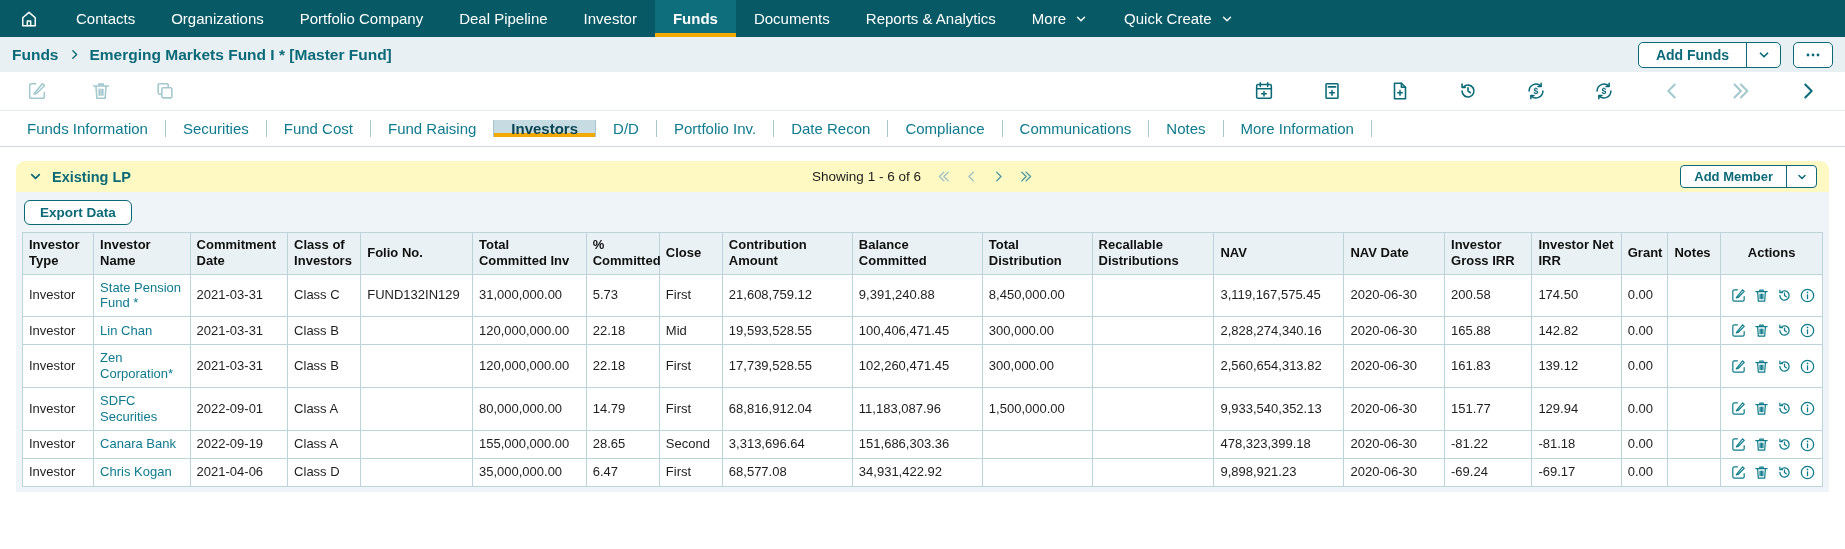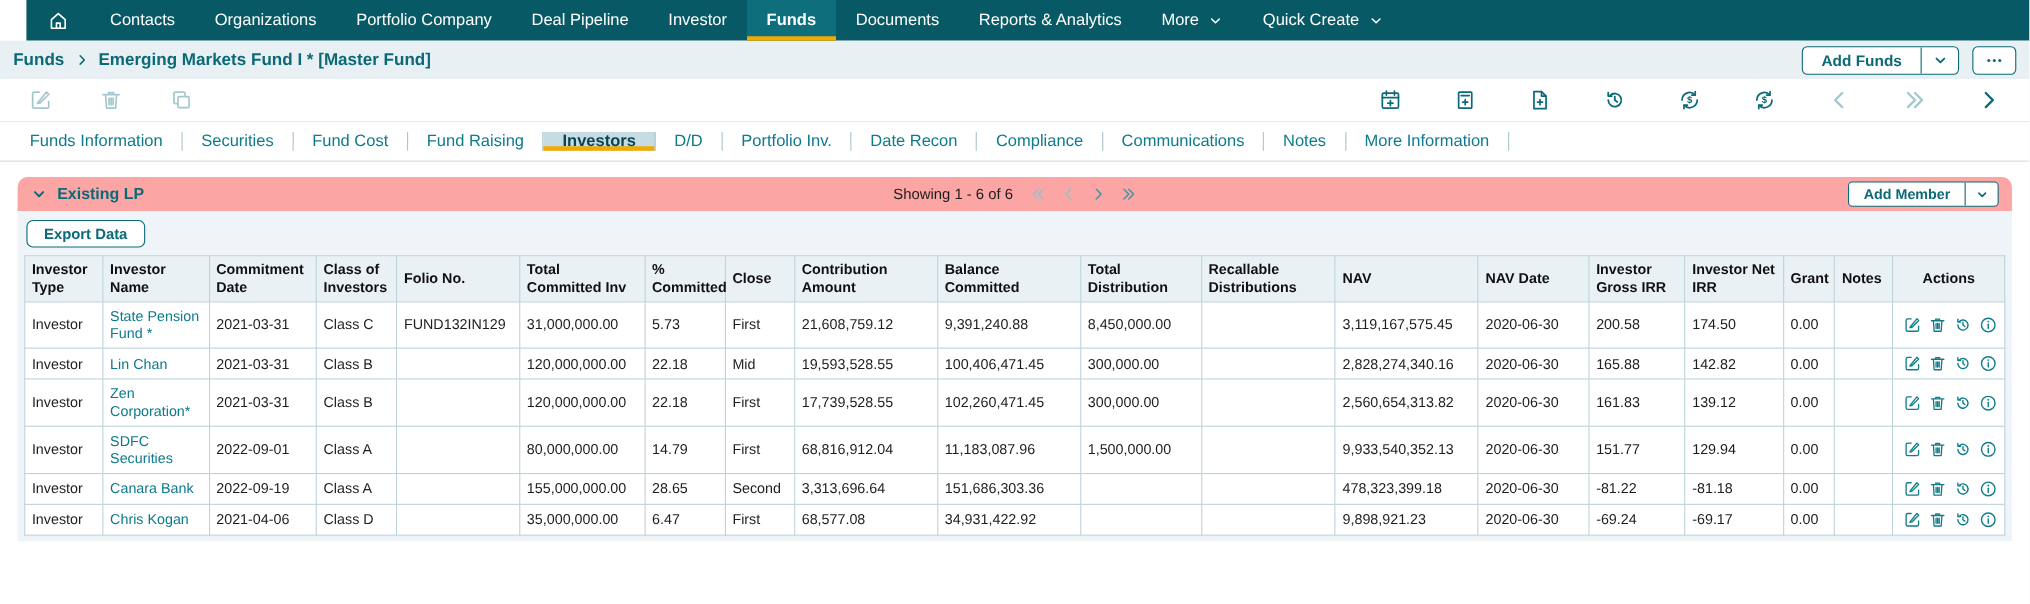--- a/index.html
+++ b/index.html
@@ -1,21 +1,21 @@
 <!DOCTYPE html>
 <html><head>
 <meta charset="utf-8">
 <style>
   * { box-sizing: border-box; margin: 0; padding: 0; }
   html,body { width: 1845px; height: 549px; overflow: hidden; background: #fff;
     font-family: "Liberation Sans", sans-serif; }
   .app { width: 1845px; height: 549px; position: relative; }
 
   
-  .topnav { height: 37px; background: #075a65; display: flex; align-items: stretch; color: #fff; margin-left: 24px; }
+  .topnav { height: 37px; background: #075a65; display: flex; align-items: stretch; color: #fff; }
   .nav-home { width: 58px; display: flex; align-items: center; justify-content: center; cursor: pointer; color:#fff; }
   .nav-home svg { width: 20px; height: 20px; }
   .nav-items { display: flex; align-items: stretch; }
   .nav-item { display: flex; align-items: center; padding: 0 18px; font-size: 15px; font-weight: 500;
     color: #fff; cursor: pointer; white-space: nowrap; }
   .nav-item.active { background: #0e6e7b; font-weight: 700; box-shadow: inset 0 -4px 0 #f2a900; }
   .nav-chev { display: flex; width: 14px; height: 14px; margin-left: 8px; }
 
   
   .crumb-bar { height: 35px; background: #e9f0f3; display: flex; align-items: center;
@@ -47,21 +47,21 @@
 
   
   .tabs { display: flex; align-items: center; background: #fff; height: 37px; padding-left: 10px;
     border-top: 1px solid #e4edf0; border-bottom: 1px solid #cfdde2; }
   .tab { display: flex; align-items: center; padding: 0 17px; font-size: 15px; color: #0e7a8d;
     cursor: pointer; white-space: nowrap; border-right: 1px solid #a9c4cb; }
   .tab.active { background: #c6dbe2; color: #0a4554; font-weight: 700; box-shadow: inset 0 -4px 0 #f2a900; }
 
   
   .lp { margin: 14px 16px 0 16px; }
-  .lp-head { background: #fca5a5; border-radius: 9px 9px 0 0; height: 31px; display: flex;
+  .lp-head { background: #fef9c3; border-radius: 9px 9px 0 0; height: 31px; display: flex;
     align-items: center; padding: 0 12px; }
   .lp-title { display: flex; align-items: center; gap: 9px; color: #0b6a77; font-weight: 700;
     font-size: 14.5px; flex: 1; cursor: pointer; }
   .lp-title .collapse-ic { display: flex; width: 15px; height: 15px; }
   .lp-paging { display: flex; align-items: center; gap: 8px; font-size: 13.5px; color: #1c1c1c; }
   .pg-icons { display: flex; align-items: center; gap: 12px; margin-left: 8px; }
   .pg { width: 15px; height: 15px; display: flex; cursor: pointer; color: #4a96a2; }
   .pg.disabled { color: #9abfc7; cursor: default; }
   .pg svg { width: 100%; height: 100%; }
   .lp-right { flex: 1; display: flex; justify-content: flex-end; }

